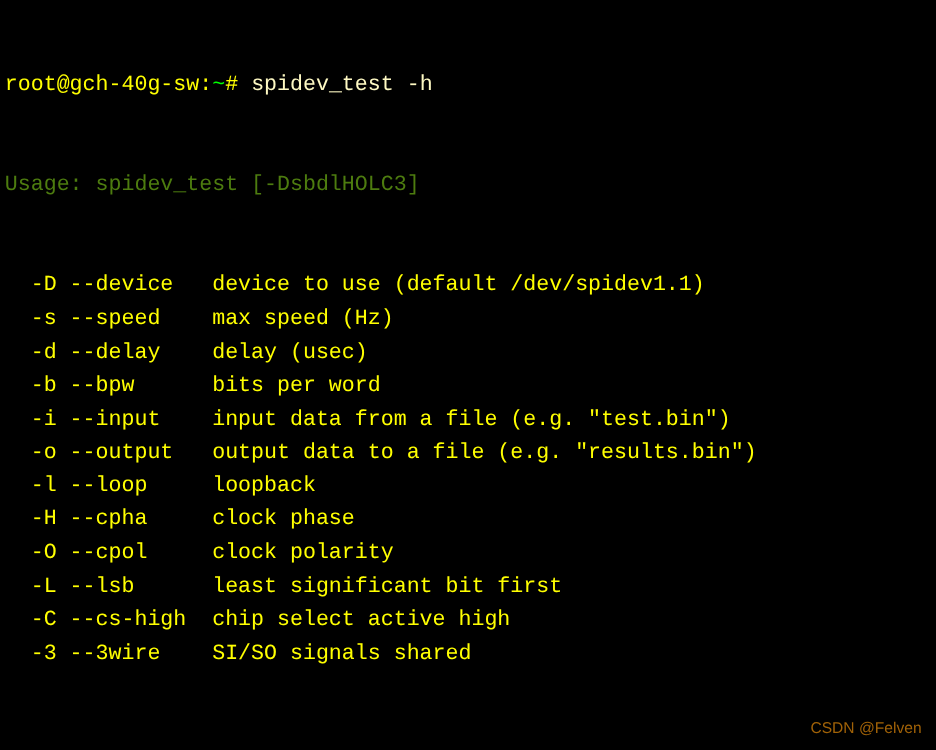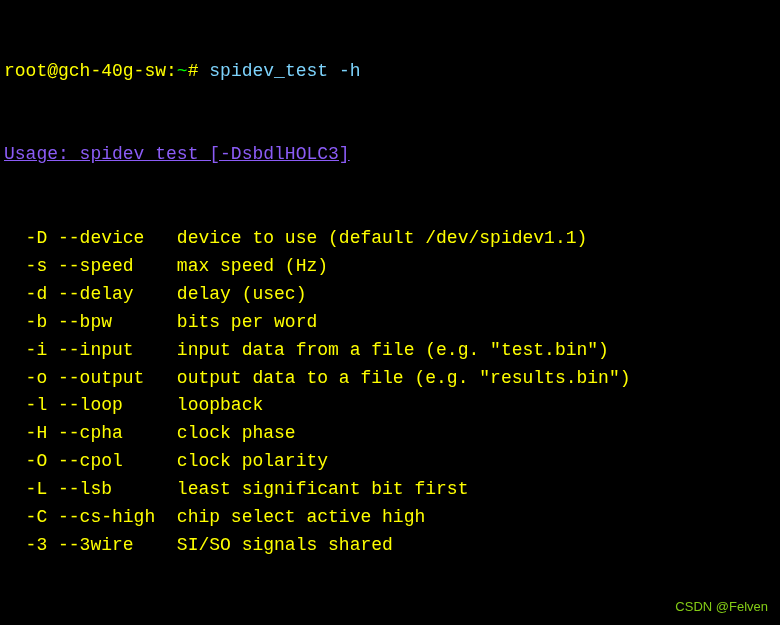--- a/index.html
+++ b/index.html
@@ -26,34 +26,33 @@
     .line {
       display: block;
     }
     .prompt-user {
       color: #ffff00;
     }
     .prompt-green {
       color: #00ff00;
     }
     .cmd-white {
-      color: #7dd3fc;
+      color: #fef9c3;
     }
     .usage-text {
-      color: #8b5cf6;
-      text-decoration: underline;
+      color: #4d7c0f;
     }
     .opt-yellow {
       color: #ffff00;
     }
     .watermark {
       position: absolute;
       bottom: 8px;
       right: 12px;
-      color: #84cc16;
+      color: #a16207;
       font-size: 13px;
       font-family: Arial, sans-serif;
     }
   </style>
 </head>
 <body>
 
 <div class="terminal">
   <div class="line"><span class="prompt-user">root@gch-40g-sw</span><span class="prompt-user">:</span><span class="prompt-green">~</span><span class="prompt-user">#</span><span> </span><span class="cmd-white">spidev_test -h</span></div>
   <div class="line usage-text">Usage: spidev_test [-DsbdlHOLC3]</div>

